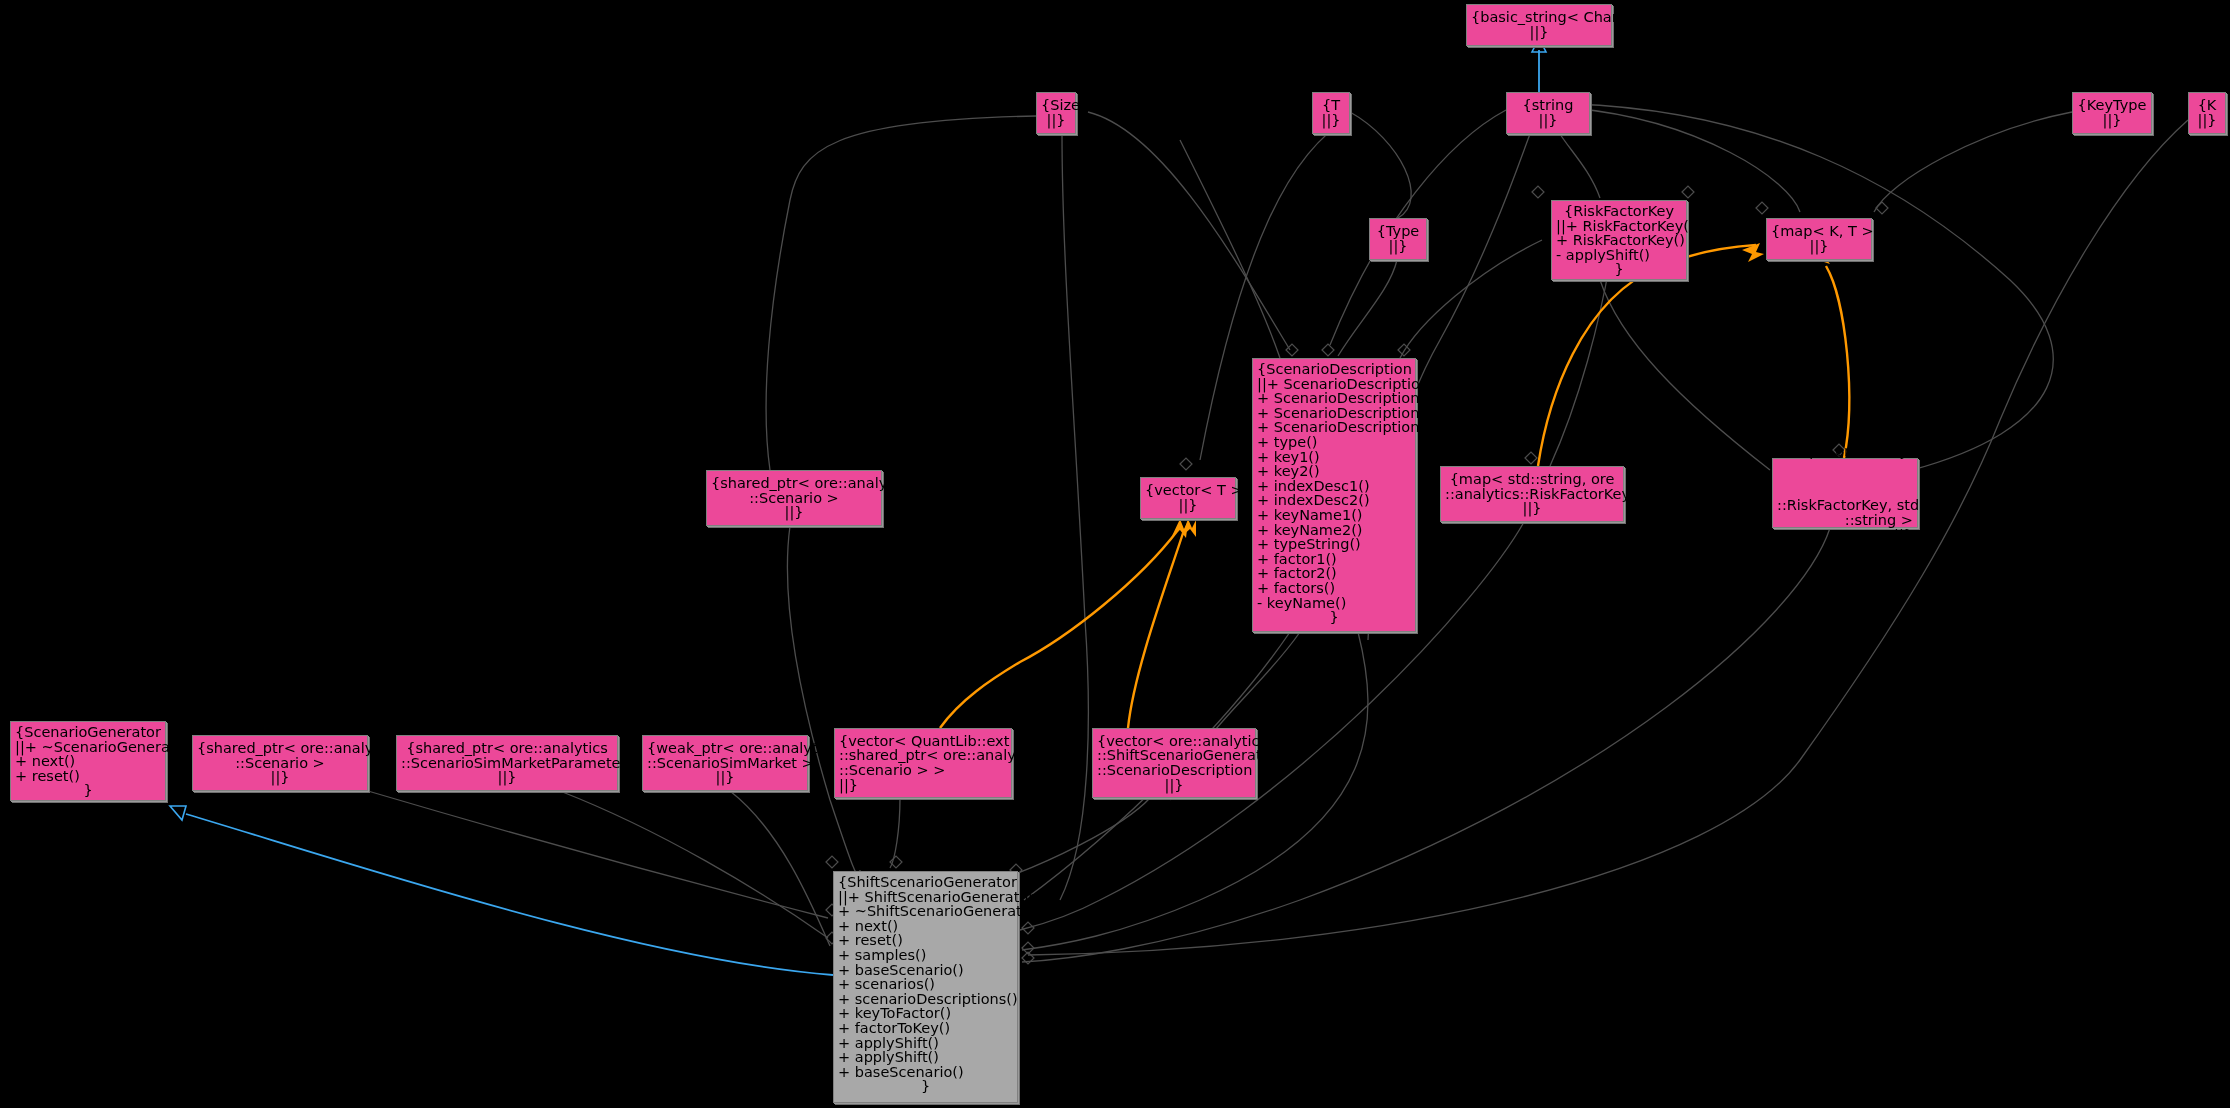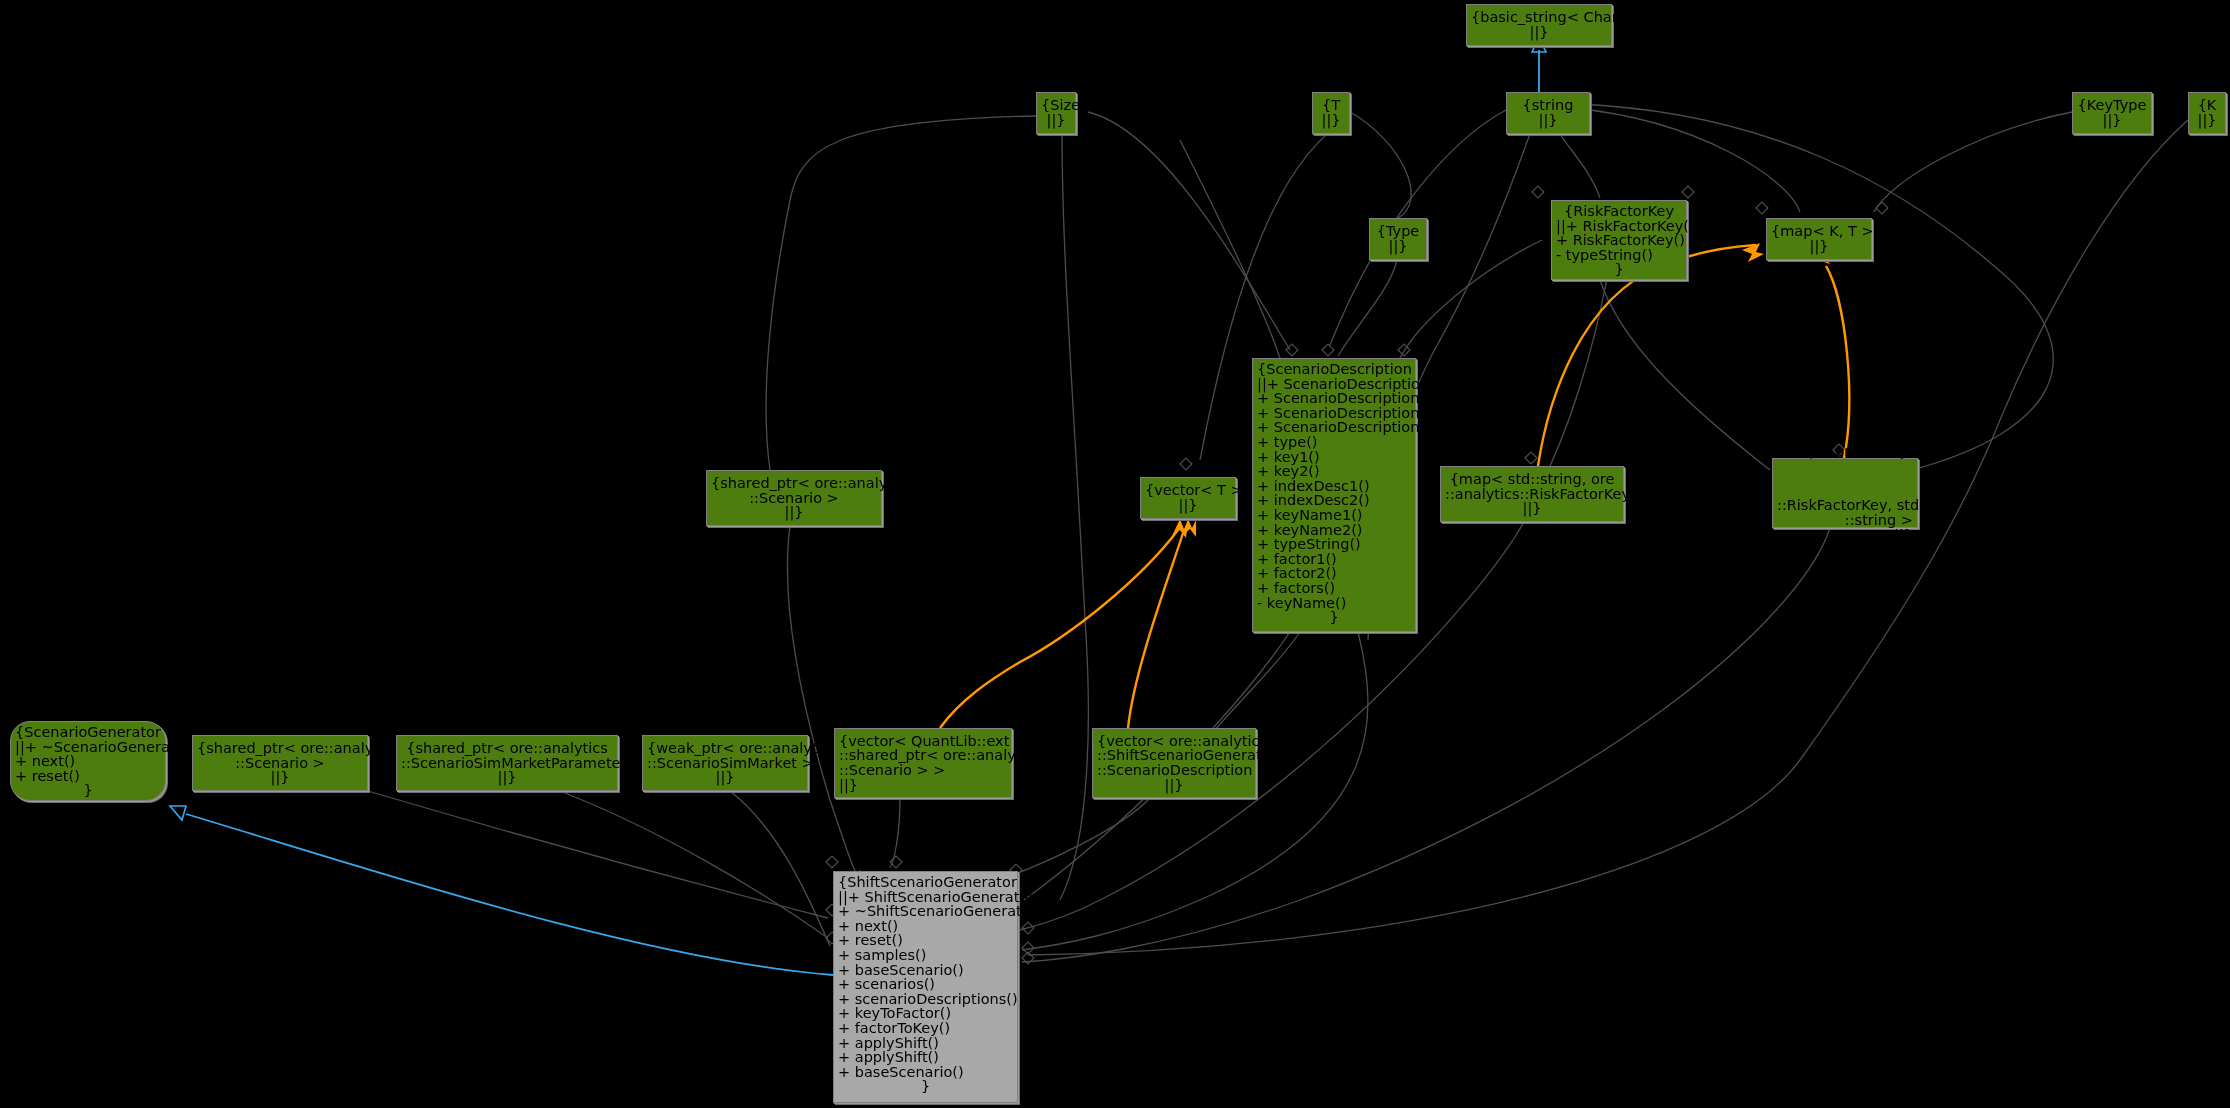--- a/index.html
+++ b/index.html
@@ -19,21 +19,21 @@
     position: absolute;
     left: 0;
     top: 0;
     width: 2230px;
     height: 1108px;
     pointer-events: none;
   }
   .node {
     position: absolute;
     box-sizing: border-box;
-    background: #4d7c0f;
+    background: #ec4899;
     border: 1px solid #808080;
     box-shadow: 1px 1px 0 0 #9a9a9a, 2px 2px 0 0 #6f6f6f;
     color: #000000;
     font-size: 14.5px;
     line-height: 14.6px;
     text-align: center;
     padding: 3px 4px 3px 4px;
     white-space: pre;
     z-index: 5;
   }
@@ -149,21 +149,21 @@
   <div id="nodes">
       <div class="node simple" style="left: 1466px; top: 4px; width: 146px; height: 42px;"><span class="ttl">{basic_string&lt; Char &gt;</span><span class="members" style="text-align: center;">||}</span></div>
       <div class="node simple" style="left: 1036px; top: 92px; width: 40px; height: 42px;"><span class="ttl">{Size</span><span class="members" style="text-align: center;">||}</span></div>
       <div class="node simple" style="left: 1312px; top: 92px; width: 38px; height: 42px;"><span class="ttl">{T</span><span class="members" style="text-align: center;">||}</span></div>
       <div class="node simple" style="left: 1506px; top: 92px; width: 84px; height: 42px;"><span class="ttl">{string</span><span class="members" style="text-align: center;">||}</span></div>
       <div class="node simple" style="left: 2072px; top: 92px; width: 80px; height: 42px;"><span class="ttl">{KeyType</span><span class="members" style="text-align: center;">||}</span></div>
       <div class="node simple" style="left: 2188px; top: 92px; width: 38px; height: 42px;"><span class="ttl">{K</span><span class="members" style="text-align: center;">||}</span></div>
       <div class="node simple" style="left: 1369px; top: 218px; width: 58px; height: 42px;"><span class="ttl">{Type</span><span class="members" style="text-align: center;">||}</span></div>
       <div class="node" style="left: 1542px; top: 200px; width: 136px; height: 80px; margin-left: 9px;"><span class="ttl">{RiskFactorKey</span><span class="members">||+ RiskFactorKey()
 + RiskFactorKey()
-- typeString()</span><span class="closer">}</span></div>
+- applyShift()</span><span class="closer">}</span></div>
       <div class="node simple" style="left: 1766px; top: 218px; width: 106px; height: 42px;"><span class="ttl">{map&lt; K, T &gt;</span><span class="members" style="text-align: center;">||}</span></div>
       <div class="node" style="left: 1252px; top: 358px; width: 164px; height: 274px;"><span class="ttl">{ScenarioDescription</span><span class="members">||+ ScenarioDescription()
 + ScenarioDescription()
 + ScenarioDescription()
 + ScenarioDescription()
 + type()
 + key1()
 + key2()
 + indexDesc1()
 + indexDesc2()
@@ -175,21 +175,21 @@
 + factors()
 - keyName()</span><span class="closer">}</span></div>
       <div class="node simple" style="left: 706px; top: 470px; width: 176px; height: 56px;"><span class="ttl">{shared_ptr&lt; ore::analytics</span><span class="members" style="text-align: center;">::Scenario &gt;
 ||}</span></div>
       <div class="node simple" style="left: 1140px; top: 477px; width: 96px; height: 42px;"><span class="ttl">{vector&lt; T &gt;</span><span class="members" style="text-align: center;">||}</span></div>
       <div class="node simple" style="left: 1440px; top: 466px; width: 184px; height: 56px;"><span class="ttl">{map&lt; std::string, ore</span><span class="members" style="text-align: center;">::analytics::RiskFactorKey &gt;
 ||}</span></div>
       <div class="node simple" style="left: 1772px; top: 458px; width: 146px; height: 70px; gap: 40px;"><span class="ttl">{map&lt; ore::analytics</span><span class="members" style="text-align: right;">::RiskFactorKey, std
 ::string &gt;
 ||}</span></div>
-      <div class="node" style="left: 10px; top: 721px; width: 156px; height: 80px; border-radius: 20px;"><span class="ttl">{ScenarioGenerator</span><span class="members">||+ ~ScenarioGenerator()
+      <div class="node" style="left: 10px; top: 721px; width: 156px; height: 80px;"><span class="ttl">{ScenarioGenerator</span><span class="members">||+ ~ScenarioGenerator()
 + next()
 + reset()</span><span class="closer">}</span></div>
       <div class="node simple" style="left: 192px; top: 735px; width: 176px; height: 56px;"><span class="ttl">{shared_ptr&lt; ore::analytics</span><span class="members" style="text-align: center;">::Scenario &gt;
 ||}</span></div>
       <div class="node simple" style="left: 396px; top: 735px; width: 222px; height: 56px;"><span class="ttl">{shared_ptr&lt; ore::analytics</span><span class="members" style="text-align: center;">::ScenarioSimMarketParameters &gt;
 ||}</span></div>
       <div class="node simple" style="left: 642px; top: 735px; width: 166px; height: 56px;"><span class="ttl">{weak_ptr&lt; ore::analytics</span><span class="members" style="text-align: center;">::ScenarioSimMarket &gt;
 ||}</span></div>
       <div class="node simple" style="left: 834px; top: 728px; width: 178px; height: 70px;"><span class="ttl">{vector&lt; QuantLib::ext</span><span class="members" style="">::shared_ptr&lt; ore::analytics
 ::Scenario &gt; &gt;

